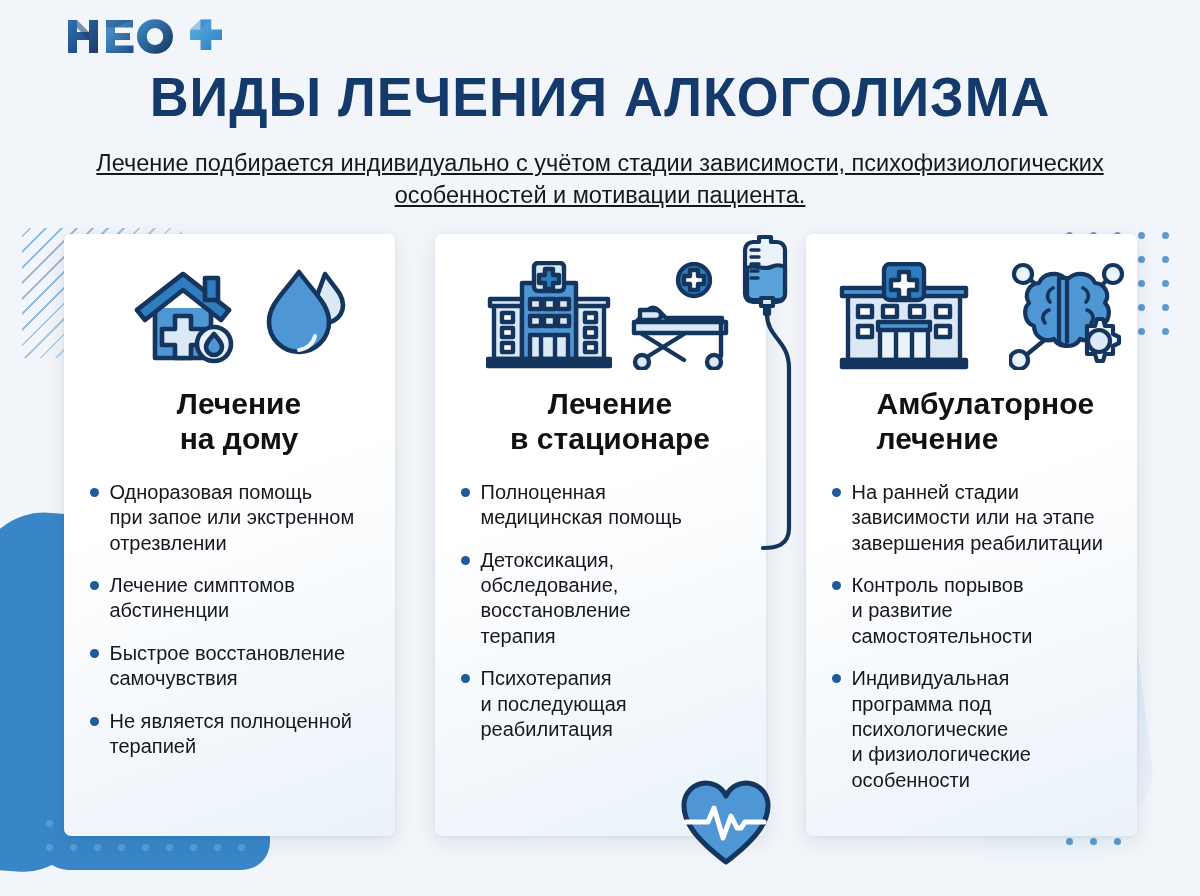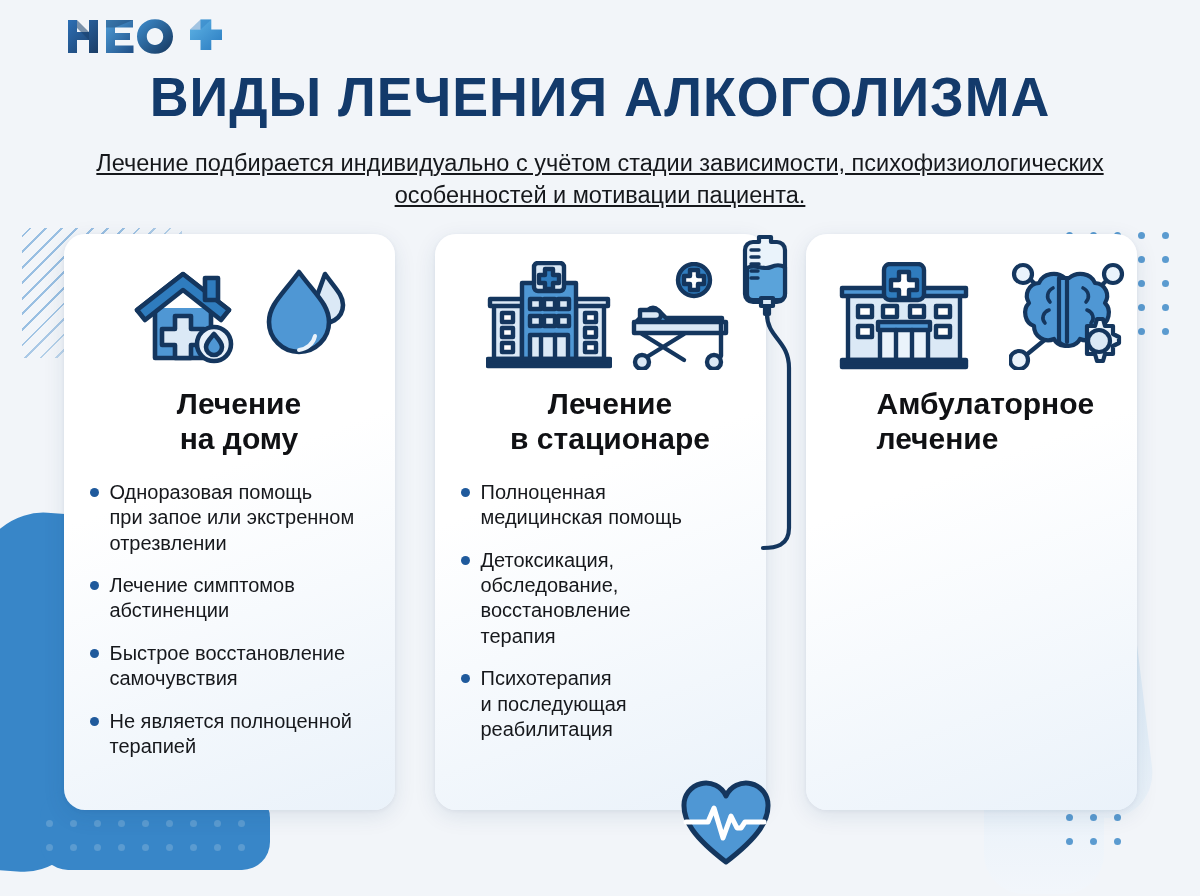--- a/index.html
+++ b/index.html
@@ -89,21 +89,21 @@
 
   
   .cards{
     position:relative; z-index:3;
     margin-top:22px;
     display:flex; justify-content:center;
     gap:40px;
   }
   .card{
     width:331px;
-    border-radius:21px;
+    border-radius:7px;
     background:linear-gradient(160deg,#ffffff 0%,#ffffff 42%,#eaf2fa 100%);
     box-shadow:0 6px 22px rgba(23,58,100,.10), 0 1px 4px rgba(23,58,100,.06);
     padding:26px 4px 26px 24px;
     position:relative;
   }
   .card-1{ min-height:576px; }
   .card-2{ min-height:576px; }
   .card-3{ min-height:576px; }
 
   .icons{
@@ -398,20 +398,33 @@
           <path d="M58 16 V80" fill="none"></path>
           <path d="M44 26 c-6 3 -7 10 -3 14 M40 48 c-6 2 -8 9 -4 13 M74 26 c6 3 7 10 3 14 M78 48 c6 2 8 9 4 13" fill="none" stroke-width="3.6"></path>
           <path d="M86 62 h8 l2 -7 h6 l2 7 h8 v8 l6 3 v6 l-6 3 v8 h-8 l-2 7 h-6 l-2 -7 h-8 Z" transform="translate(-8,2) scale(1.0)" fill="#eaf3fb"></path>
           <circle cx="90" cy="79" r="11" fill="#dbe9f6"></circle>
         </g>
       </svg>
 
     </div>
     <div class="card-title">Амбулаторное
 лечение</div>
+    <ul class="bullets">
+      <li>На ранней стадии
+зависимости или на этапе
+завершения реабилитации</li>
+      <li>Контроль порывов
+и развитие
+самостоятельности</li>
+      <li>Индивидуальная
+программа под
+психологические
+и физиологические
+особенности</li>
+    </ul>
   </div>
 
 </div>
 
 <svg class="iv" width="70" height="340" viewBox="0 0 70 340">
   <g stroke="#14365e" stroke-width="4.2" stroke-linejoin="round" stroke-linecap="round">
     <path d="M18 14 h6 v-5 h12 v5 h6 a8 8 0 0 1 8 8 v44 a8 8 0 0 1 -8 8 H18 a8 8 0 0 1 -8 -8 V22 a8 8 0 0 1 8 -8 Z" fill="#eaf3fb"></path>
     <path d="M12 40 c8 -5 16 3 24 -1 c6 -3 10 -2 14 0 v27 a6 6 0 0 1 -6 6 H18 a6 6 0 0 1 -6 -6 Z" fill="#5aa3da"></path>
     <path d="M16 22 h8 M16 29 h8 M16 36 h8 M16 43 h7 M16 50 h7" stroke-width="3.4"></path>
     <rect x="26" y="70" width="12" height="8" fill="#dbe9f6"></rect>

